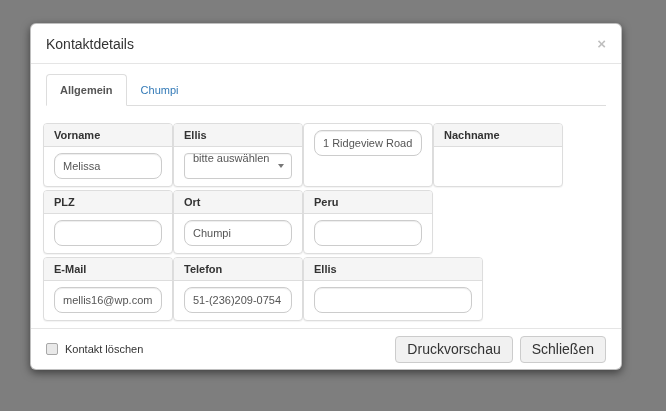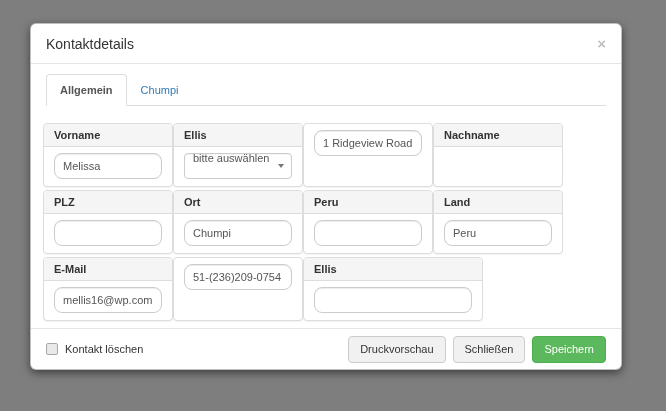--- a/index.html
+++ b/index.html
@@ -77,21 +77,21 @@
   }
   .checkbox-wrap { display:flex; align-items:center; gap:7px; cursor:default; }
   .checkbox {
     width:12px; height:12px; border:1px solid #a8a8a8; border-radius:2px;
     background:#e9e9e9; cursor:pointer; flex:0 0 auto;
   }
   .checkbox-label { font-size:11px; color:#333; }
   .footer-buttons { margin-left:auto; display:flex; gap:7px; }
   .btn {
     font-family:"Liberation Sans", sans-serif;
-    font-size:11px; padding:0 11px; height:27px; line-height:25px;
+    font-size:14px; padding:0 11px; height:27px; line-height:25px;
     border:1px solid #ccc; border-radius:4px;
     background:#f1f1f1; color:#333; cursor:pointer;
   }
   .btn-success { background:#5cb85c; border-color:#4cae4c; color:#fff; }
 </style>
 </head>
 <body>
 
 <div class="stage">
   <div class="modal">
@@ -146,36 +146,31 @@
           <div class="panel-body">
             <input class="tinput" value="Chumpi" style="">
           </div>
         </div>
         <div class="panel">
           <div class="panel-header">Peru</div>
           <div class="panel-body">
             <input class="tinput" value="" style="">
           </div>
         </div>
-        <div class="panel">
-          <div class="panel-header">Land</div>
-          <div class="panel-body">
-            <input class="tinput" value="Peru" style="">
-          </div>
-        </div>
       </div>
 
       <div class="frow">
         <div class="panel">
           <div class="panel-header">E-Mail</div>
           <div class="panel-body">
             <input class="tinput" value="mellis16@wp.com" style="">
           </div>
         </div>
         <div class="panel">
+          <div class="panel-header">Telefon</div>
           <div class="panel-body">
             <input class="tinput" value="51-(236)209-0754" style="">
           </div>
         </div>
         <div class="panel wide">
           <div class="panel-header">Ellis</div>
           <div class="panel-body">
             <input class="tinput" value="" style="">
           </div>
         </div>
@@ -184,18 +179,17 @@
     </div>
 
     <div class="modal-footer">
       <div class="checkbox-wrap">
         <span class="checkbox"></span>
         <span class="checkbox-label">Kontakt löschen</span>
       </div>
       <div class="footer-buttons">
         <button class="btn">Druckvorschau</button>
         <button class="btn">Schließen</button>
-        <button class="btn btn-success">Speichern</button>
       </div>
     </div>
 
   </div>
 </div>
 
 </body></html>

